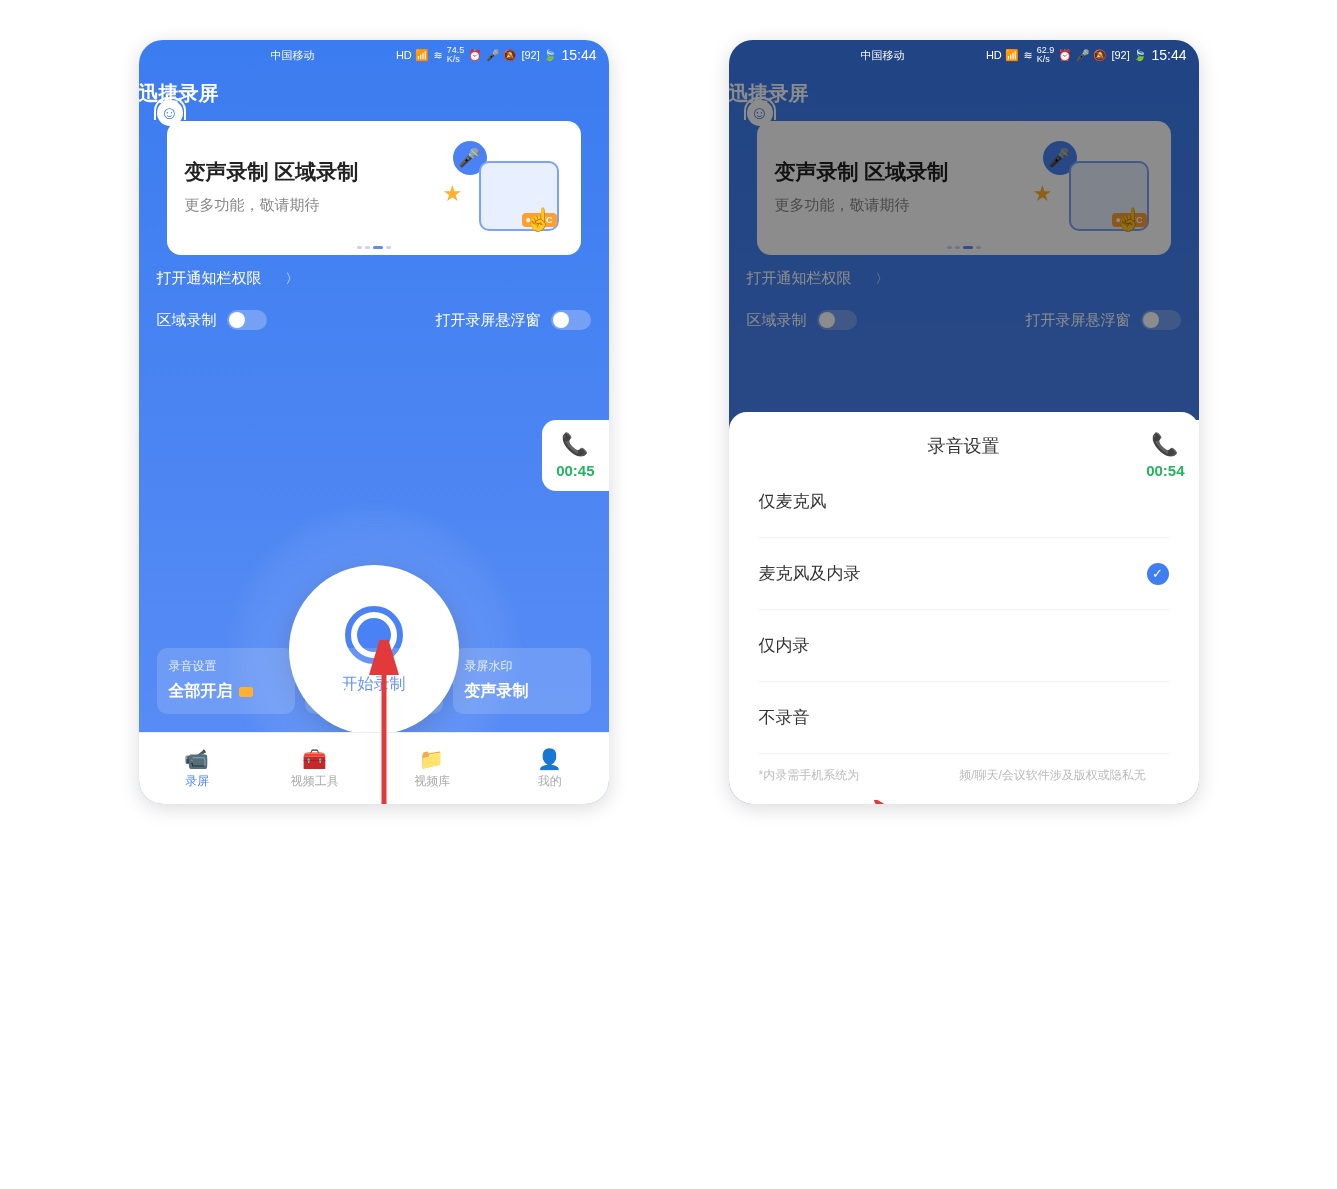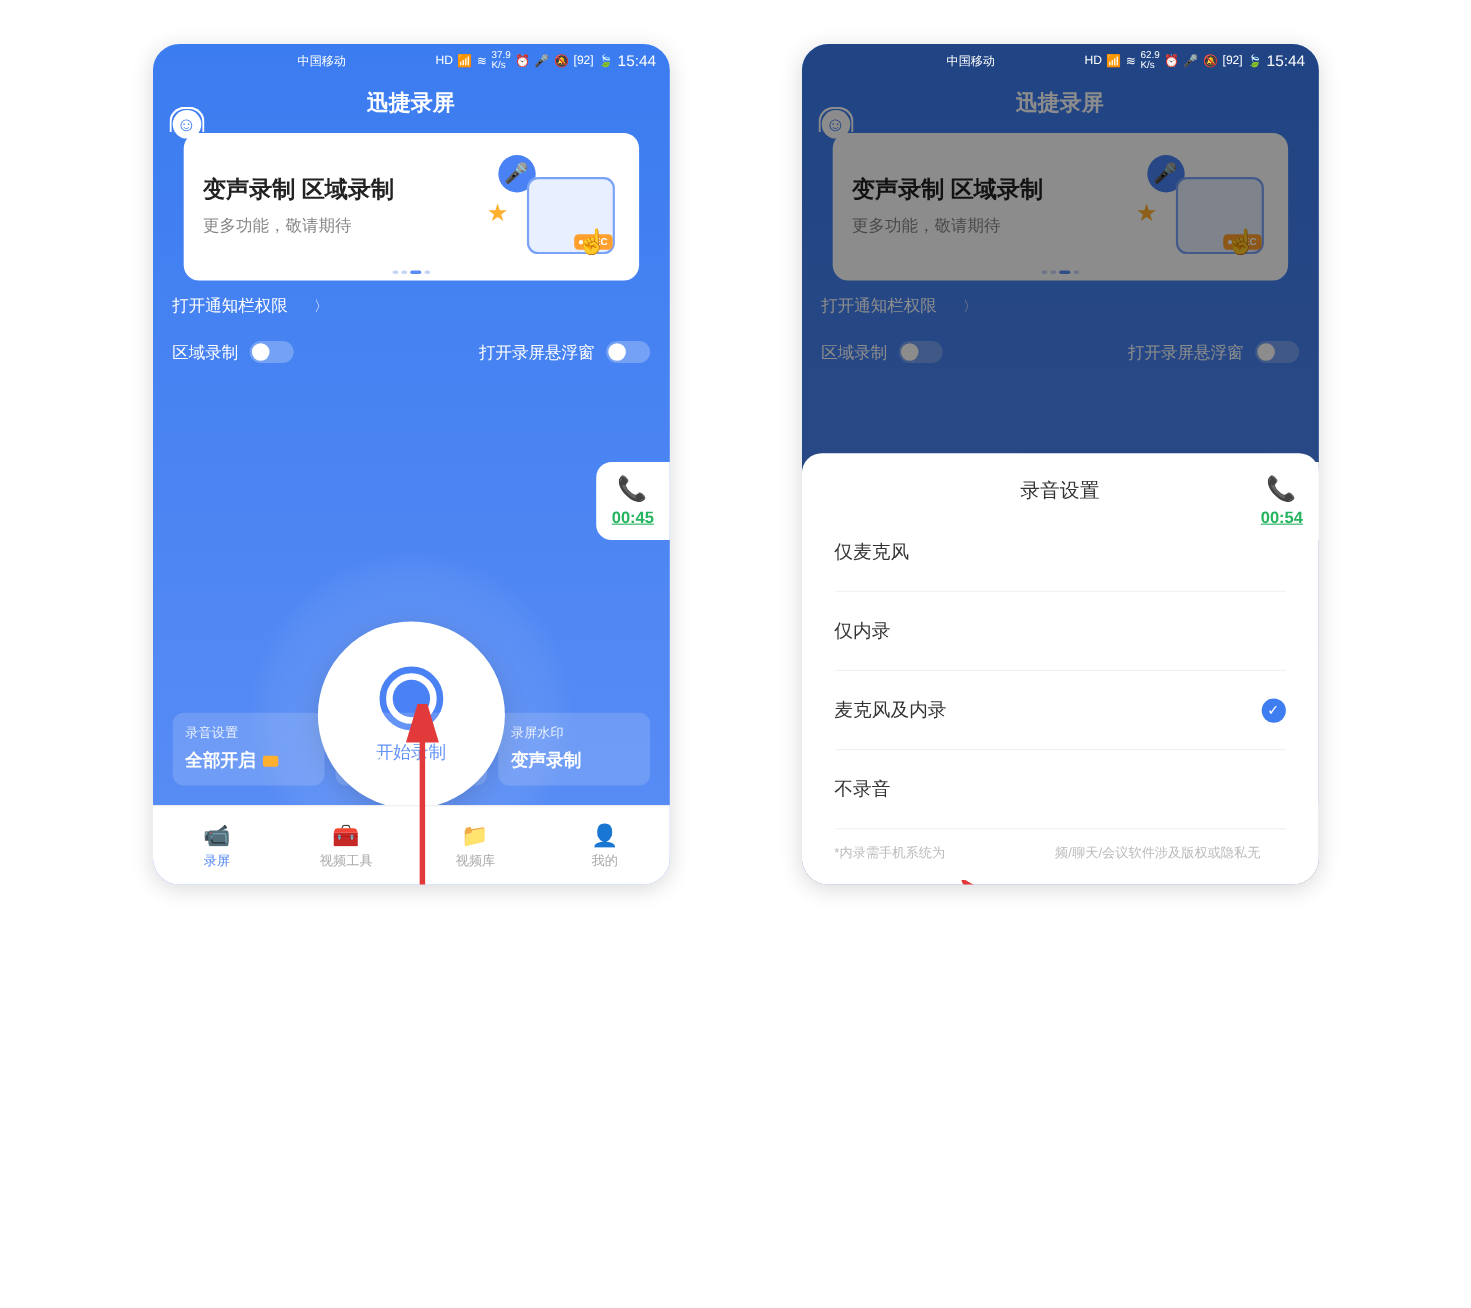--- a/index.html
+++ b/index.html
@@ -38,21 +38,21 @@
       padding: 0 12px;
       font-size: 12px;
       color: #fff;
       gap: 4px;
       position: relative;
       z-index: 2;
     }
     .status-bar .carrier { margin-right: auto; font-size: 11px; margin-left: 120px;}
     .status-bar .ico { font-size: 11px; }
     .header {
-      text-align: center;
+      text-align: left;
       color: #fff;
       font-size: 20px;
       font-weight: 600;
       padding: 10px 0 14px;
       position: relative;
       z-index: 2;
     }
     .support-icon {
       position: absolute;
       left: 18px;
@@ -213,21 +213,21 @@
       position: absolute;
       right: 0;
       top: 380px;
       background: #fff;
       border-radius: 14px 0 0 14px;
       padding: 12px 14px;
       text-align: center;
       z-index: 2;
     }
     .timer-widget .ph { color: #24b35f; font-size: 22px; }
-    .timer-widget .tm { color: #24b35f; font-size: 15px; font-weight: 600; margin-top: 4px; text-decoration: underline; }
+    .timer-widget .tm { color: #24b35f; font-size: 15px; font-weight: 600; margin-top: 4px; }
     .record-zone {
       position: absolute;
       top: 430px;
       left: 0; right: 0;
       height: 360px;
       display: flex;
       align-items: center;
       justify-content: center;
       z-index: 2;
     }
@@ -392,21 +392,21 @@
 <body>
 
 <div class="phone">
   <div class="phone-bg"></div>
 
   <div class="status-bar">
     <span class="carrier">中国移动</span>
     <span class="ico">HD</span>
     <span class="ico">📶</span>
     <span class="ico">≋</span>
-    <span class="ico" style="white-space:pre;font-size:9px;line-height:1;">37.9
+    <span class="ico" style="white-space:pre;font-size:9px;line-height:1;">74.5
 K/s</span>
     <span class="ico">⏰</span>
     <span class="ico">🎤</span>
     <span class="ico">🔕</span>
     <span class="ico">[<span>92</span>]</span>
     <span class="ico">🍃</span>
     <span class="ico" style="font-size:14px;font-weight:500;">15:44</span>
   </div>
 
   <div class="support-icon"></div>
@@ -587,25 +587,25 @@
 
   <div class="overlay-dim"></div>
 
   <div class="sheet">
     <div class="sheet-close">✕</div>
     <div class="sheet-title">录音设置</div>
     <div class="sheet-opt">
       <span>仅麦克风</span>
     </div>
     <div class="sheet-opt">
-      <span>仅内录</span>
-    </div>
-    <div class="sheet-opt">
       <span>麦克风及内录</span>
       <span class="check">✓</span>
+    </div>
+    <div class="sheet-opt">
+      <span>仅内录</span>
     </div>
     <div class="sheet-opt">
       <span>不录音</span>
     </div>
     <div class="sheet-note">
       <span>*内录需手机系统为</span>&nbsp;&nbsp;&nbsp;&nbsp;&nbsp;&nbsp;&nbsp;&nbsp;&nbsp;&nbsp;&nbsp;&nbsp;&nbsp;&nbsp;&nbsp;&nbsp;&nbsp;&nbsp;&nbsp;&nbsp;&nbsp;&nbsp;&nbsp;&nbsp;&nbsp;&nbsp;&nbsp;&nbsp;&nbsp;&nbsp;<span>频/聊天/会议软件涉及版权或隐私无</span>
     </div>
   </div>
 
   <div class="bottom-nav nav-dim" style="background:rgba(255,255,255,0.5);">

